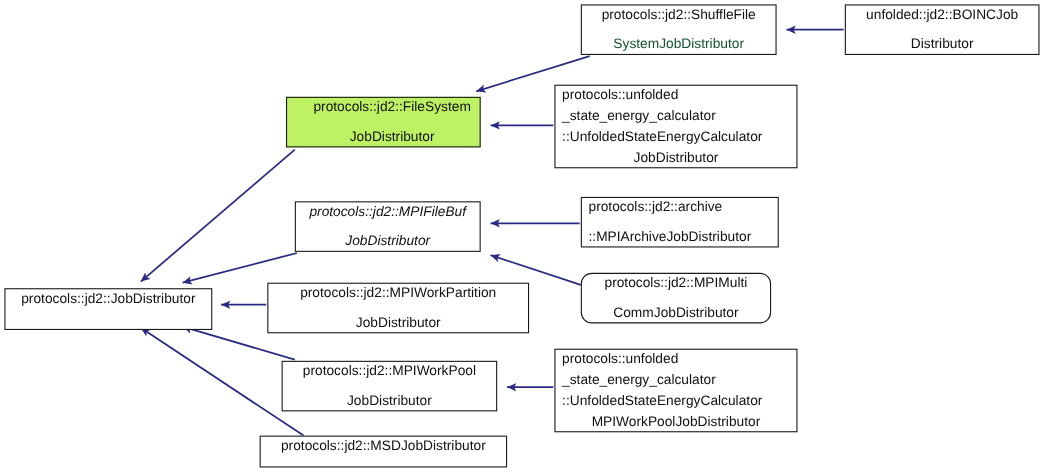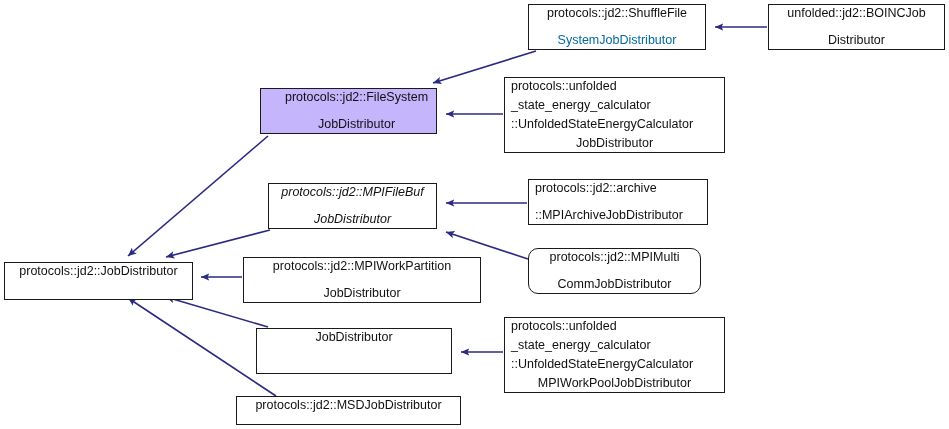--- a/index.html
+++ b/index.html
@@ -73,27 +73,27 @@
       <line x1="527" y1="203" x2="446" y2="203"></line>
       <line x1="528" y1="259" x2="446" y2="232"></line>
       <line x1="503" y1="352" x2="461" y2="352"></line>
     </g>
   </svg>
 
   <div id="node-layer">
       <div class="node-box" style="left: 4px; top: 262px; width: 189px; height: 38px; border-color: rgb(26, 26, 26); background: rgb(255, 255, 255);">
         <div class="node-line" style="color: rgb(16, 16, 16);">protocols::jd2::JobDistributor</div>
       </div>
-      <div class="node-box" style="left: 260px; top: 88px; width: 177px; height: 46px; border-color: rgb(26, 26, 26); background: #c4b5fd; padding-left: 16px;">
+      <div class="node-box" style="left: 260px; top: 88px; width: 177px; height: 46px; border-color: rgb(26, 26, 26); background: #bef264; padding-left: 16px;">
         <div class="node-line" style="color: rgb(16, 16, 16);">protocols::jd2::FileSystem</div>
         <div class="node-line" style="color: rgb(16, 16, 16);">JobDistributor</div>
       </div>
       <div class="node-box" style="left: 528px; top: 4px; width: 178px; height: 46px; border-color: rgb(26, 26, 26); background: rgb(255, 255, 255);">
         <div class="node-line" style="color: rgb(16, 16, 16);">protocols::jd2::ShuffleFile</div>
-        <div class="node-line" style="color: #0369a1;">SystemJobDistributor</div>
+        <div class="node-line" style="color: #14532d;">SystemJobDistributor</div>
       </div>
       <div class="node-box" style="left: 768px; top: 4px; width: 177px; height: 46px; border-color: rgb(26, 26, 26); background: rgb(255, 255, 255);">
         <div class="node-line" style="color: rgb(16, 16, 16);">unfolded::jd2::BOINCJob</div>
         <div class="node-line" style="color: rgb(16, 16, 16);">Distributor</div>
       </div>
       <div class="node-box align-left" style="left: 504px; top: 77px; width: 221px; height: 76px; border-color: rgb(26, 26, 26); background: rgb(255, 255, 255);">
         <div class="node-line" style="color: rgb(16, 16, 16);">protocols::unfolded</div>
         <div class="node-line" style="color: rgb(16, 16, 16);">_state_energy_calculator</div>
         <div class="node-line" style="color: rgb(16, 16, 16);">::UnfoldedStateEnergyCalculator</div>
         <div class="node-line indent" style="color: rgb(16, 16, 16);">JobDistributor</div>
@@ -108,20 +108,21 @@
       </div>
       <div class="node-box" style="left: 528px; top: 248px; width: 173px; height: 46px; border-color: rgb(26, 26, 26); background: rgb(255, 255, 255); border-radius: 10px;">
         <div class="node-line" style="color: rgb(16, 16, 16);">protocols::jd2::MPIMulti</div>
         <div class="node-line" style="color: rgb(16, 16, 16);">CommJobDistributor</div>
       </div>
       <div class="node-box" style="left: 243px; top: 257px; width: 238px; height: 46px; border-color: rgb(26, 26, 26); background: rgb(255, 255, 255);">
         <div class="node-line" style="color: rgb(16, 16, 16);">protocols::jd2::MPIWorkPartition</div>
         <div class="node-line" style="color: rgb(16, 16, 16);">JobDistributor</div>
       </div>
       <div class="node-box" style="left: 256px; top: 328px; width: 196px; height: 46px; border-color: rgb(26, 26, 26); background: rgb(255, 255, 255);">
+        <div class="node-line" style="color: rgb(16, 16, 16);">protocols::jd2::MPIWorkPool</div>
         <div class="node-line" style="color: rgb(16, 16, 16);">JobDistributor</div>
       </div>
       <div class="node-box align-left" style="left: 504px; top: 317px; width: 221px; height: 76px; border-color: rgb(26, 26, 26); background: rgb(255, 255, 255);">
         <div class="node-line" style="color: rgb(16, 16, 16);">protocols::unfolded</div>
         <div class="node-line" style="color: rgb(16, 16, 16);">_state_energy_calculator</div>
         <div class="node-line" style="color: rgb(16, 16, 16);">::UnfoldedStateEnergyCalculator</div>
         <div class="node-line indent" style="color: rgb(16, 16, 16);">MPIWorkPoolJobDistributor</div>
       </div>
       <div class="node-box" style="left: 236px; top: 396px; width: 225px; height: 29px; border-color: rgb(26, 26, 26); background: rgb(255, 255, 255);">
         <div class="node-line" style="color: rgb(16, 16, 16);">protocols::jd2::MSDJobDistributor</div>

